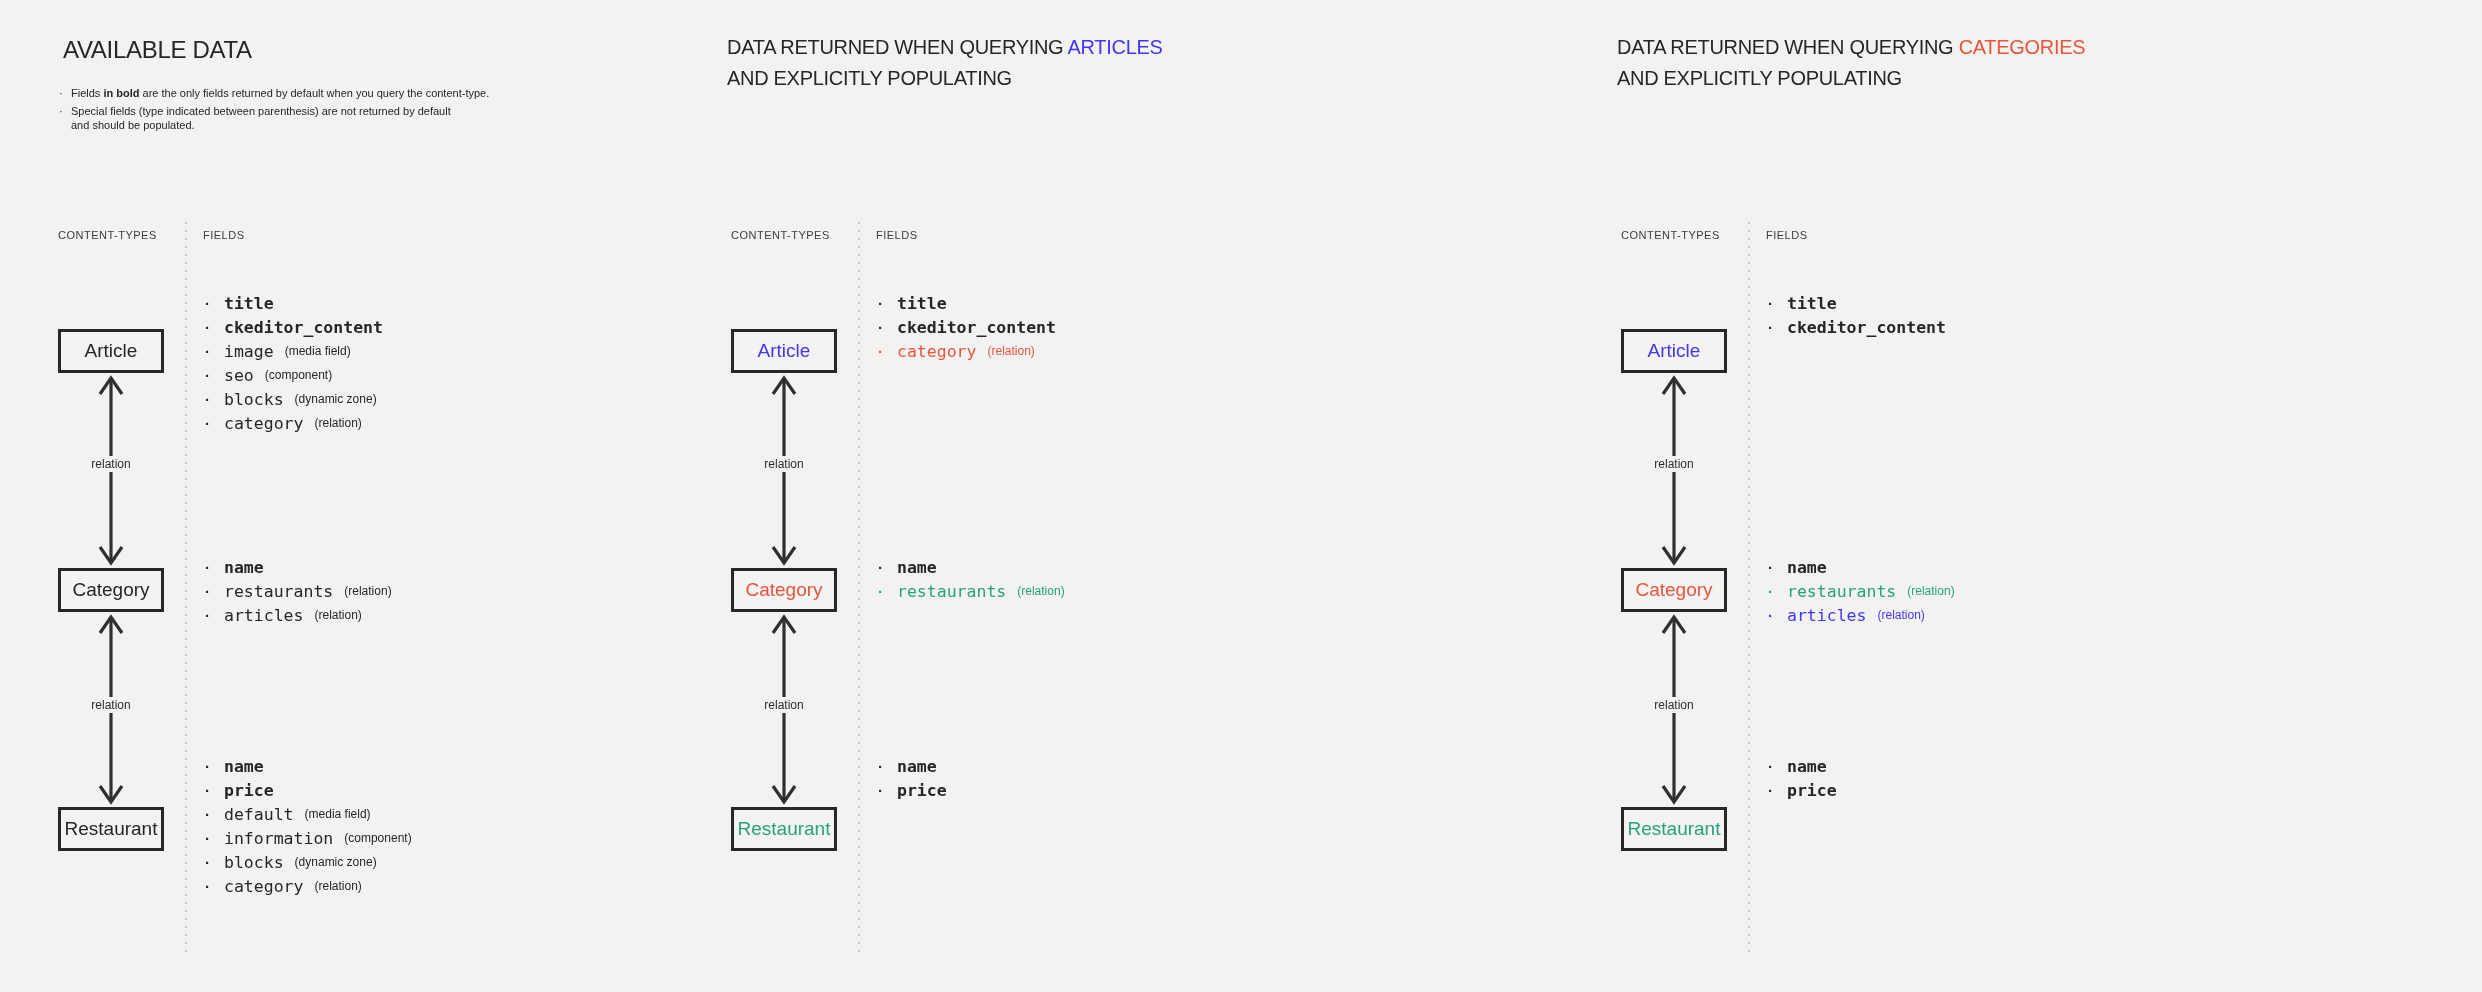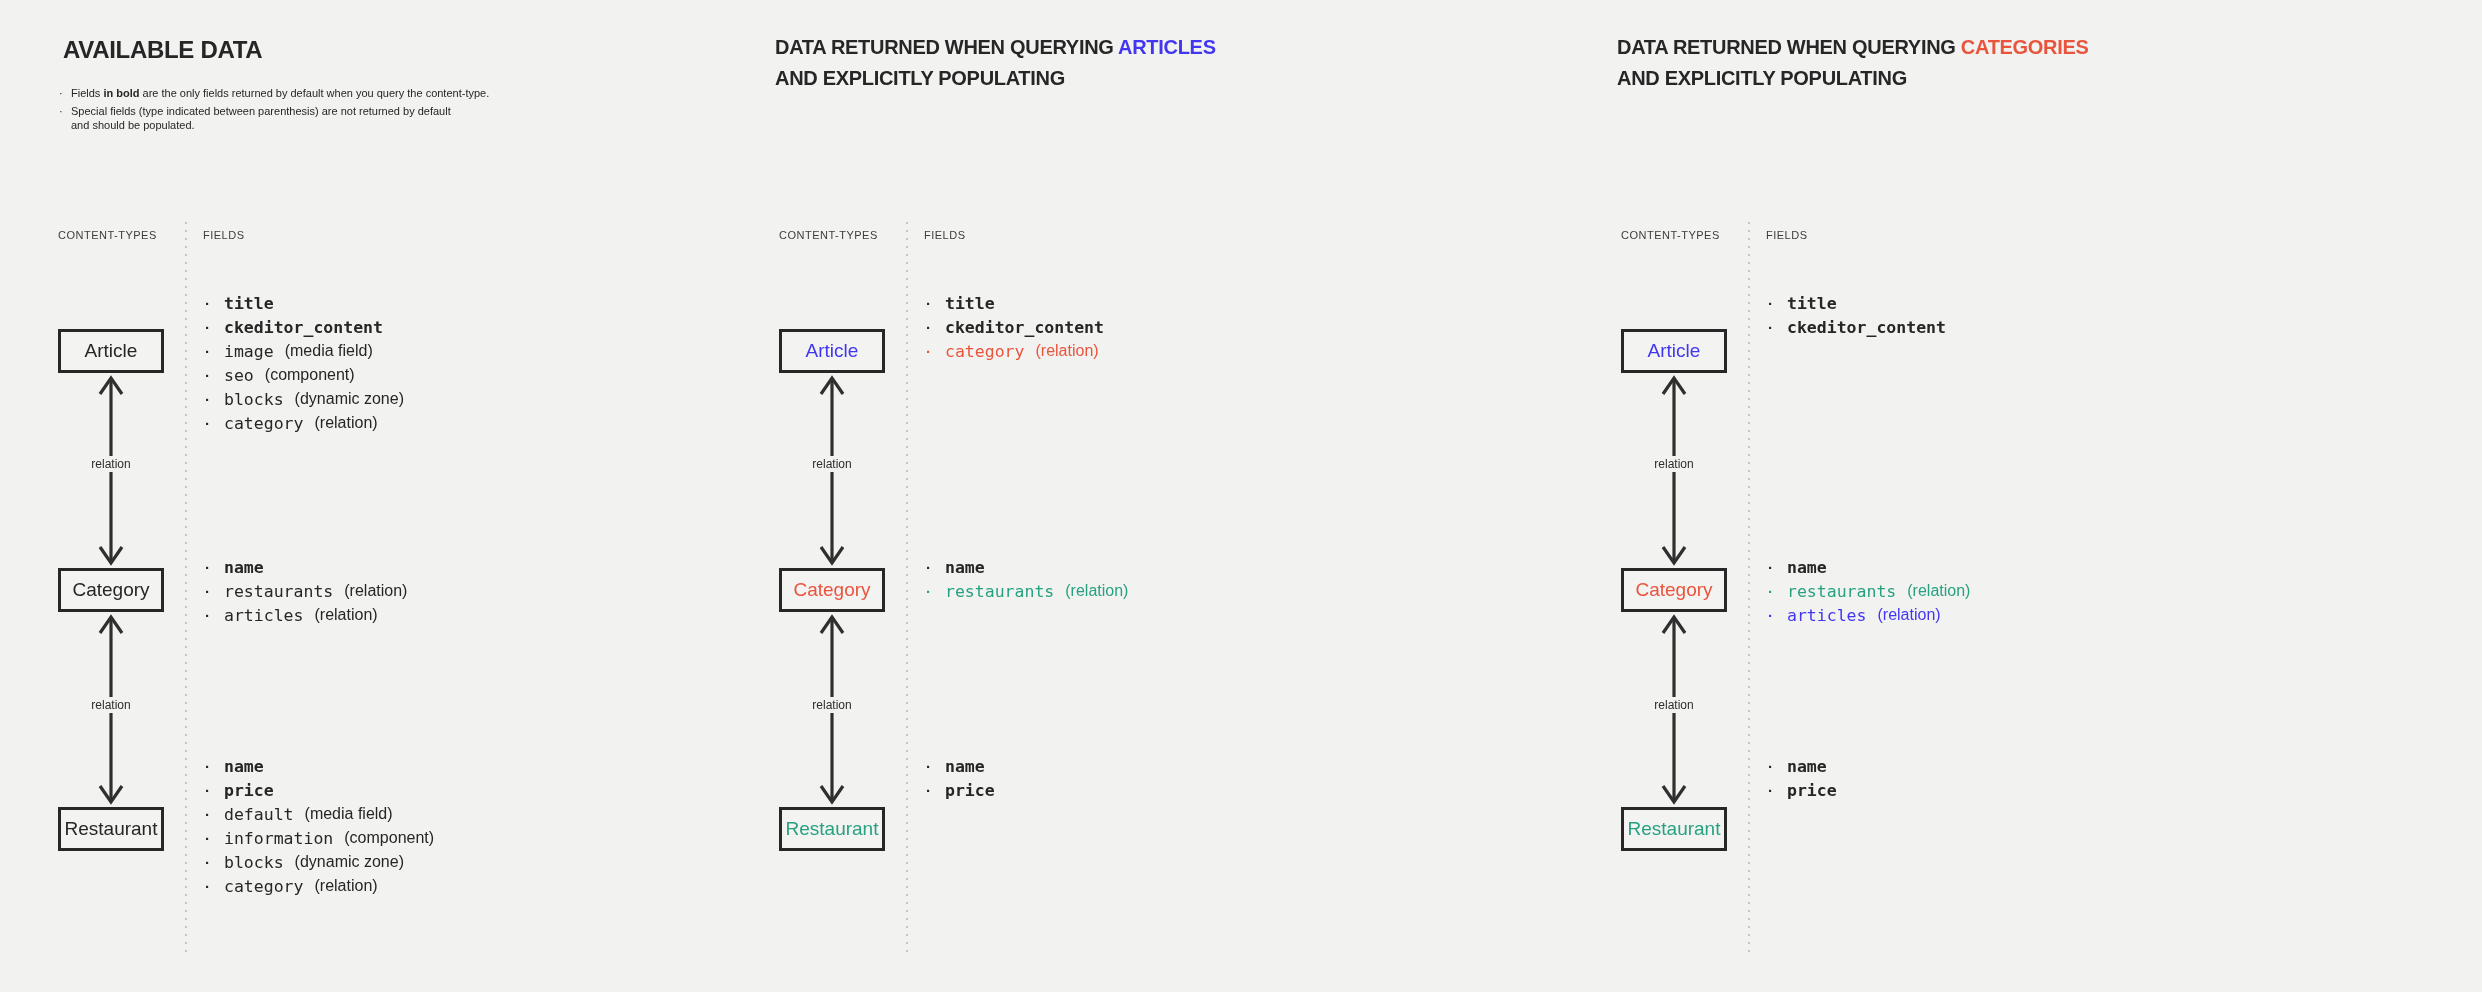--- a/index.html
+++ b/index.html
@@ -1,41 +1,41 @@
 <!DOCTYPE html>
 <html><head>
 <meta charset="utf-8">
 <style>
   html,body{margin:0;padding:0;}
   body{width:2482px;height:992px;overflow:hidden;}
   .page{position:relative;width:2482px;height:992px;background:#f2f2f1;
         font-family:"Liberation Sans",sans-serif;color:#262626;}
   .col{position:absolute;top:0;width:700px;height:992px;}
-  .hline{position:absolute;white-space:nowrap;font-weight:bold;letter-spacing:-0.3px;color:#1f1f1f;}
+  .hline{position:absolute;white-space:nowrap;font-weight:normal;letter-spacing:-0.3px;color:#1f1f1f;}
   .hline.big{font-size:24px;}
   .hline.norm{font-size:20px;}
   .api{position:absolute;white-space:nowrap;font-family:"DejaVu Sans Mono",monospace;font-size:20px;color:#262626;}
   .note{position:relative;font-size:11px;line-height:14px;color:#2d2d2d;margin-bottom:4px;}
   .note .nbullet{position:absolute;left:0;top:0;}
   .note .nline{display:block;padding-left:12px;white-space:nowrap;}
   .notes-wrap{position:absolute;left:1px;top:86px;}
   .kicker{position:absolute;font-size:11px;letter-spacing:0.5px;color:#3c3c3c;white-space:nowrap;}
   .divider{position:absolute;width:2px;background-image:repeating-linear-gradient(to bottom,#c7c7c6 0px,#c7c7c6 2px,transparent 2px,transparent 8px);}
   .node-box{position:absolute;width:106px;height:44px;border:3px solid #272727;box-sizing:border-box;
             background:#f3f3f2;display:flex;align-items:center;justify-content:center;
             font-size:19px;z-index:3;}
   .relation-label{position:absolute;transform:translateX(-50%);background:#f2f2f1;padding:1px 5px;
                   font-size:12px;color:#2d2d2d;z-index:2;white-space:nowrap;}
   .arrow{position:absolute;z-index:1;}
   .fgroup{position:absolute;}
   .frow{display:flex;align-items:center;height:24px;white-space:nowrap;}
   .fbullet{display:inline-block;width:19px;font-weight:bold;font-size:15px;}
   .fname{font-family:"DejaVu Sans Mono",monospace;font-size:16.5px;}
   .fname.b{font-weight:bold;}
-  .ftype{font-size:16px;margin-left:11px;}
+  .ftype{font-size:12px;margin-left:11px;}
 </style>
 </head>
 <body>
 
 <div id="app" class="page">
     <div class="col" style="left: 58px;">
       <div class="hline big" style="left: 5px; top: 36px;"><span style="color: rgb(38, 38, 38);">AVAILABLE DATA</span></div>
       <div class="notes-wrap">
         <div class="note">
           <span class="nbullet">·</span>
@@ -141,21 +141,21 @@
           <polyline points="5,172 16,188 27,172" fill="none" stroke="#2f2f2f" stroke-width="3.2"></polyline>
         </svg></div>
       <div class="relation-label" style="left: 53px; top: 456px;">relation</div>
       <div class="arrow" style="left: 37px; top: 614px;"><svg width="32" height="191">
           <polyline points="16,3 16,188" fill="none" stroke="#2f2f2f" stroke-width="3.2"></polyline>
           <polyline points="5,19 16,3 27,19" fill="none" stroke="#2f2f2f" stroke-width="3.2"></polyline>
           <polyline points="5,172 16,188 27,172" fill="none" stroke="#2f2f2f" stroke-width="3.2"></polyline>
         </svg></div>
       <div class="relation-label" style="left: 53px; top: 697px;">relation</div>
     </div>
-    <div class="col" style="left: 731px; margin-left: 48px;">
+    <div class="col" style="left: 731px;">
       <div class="hline norm" style="left: -4px; top: 36px;"><span style="color: rgb(38, 38, 38);">DATA RETURNED WHEN QUERYING </span><span style="color: rgb(66, 54, 241);">ARTICLES</span></div>
       <div class="hline norm" style="left: -4px; top: 67px;"><span style="color: rgb(38, 38, 38);">AND EXPLICITLY POPULATING</span></div>
       <div class="kicker" style="left: 0px; top: 229px;">CONTENT-TYPES</div>
       <div class="kicker" style="left: 145px; top: 229px;">FIELDS</div>
       <div class="divider" style="left: 127px; top: 222px; height: 736px;"></div>
       <div class="node-box" style="left: 0px; top: 329px;">
         <span style="color: rgb(66, 54, 241);">Article</span>
       </div>
       <div class="fgroup" style="left: 147px; top: 291px;">
         <div class="frow">

